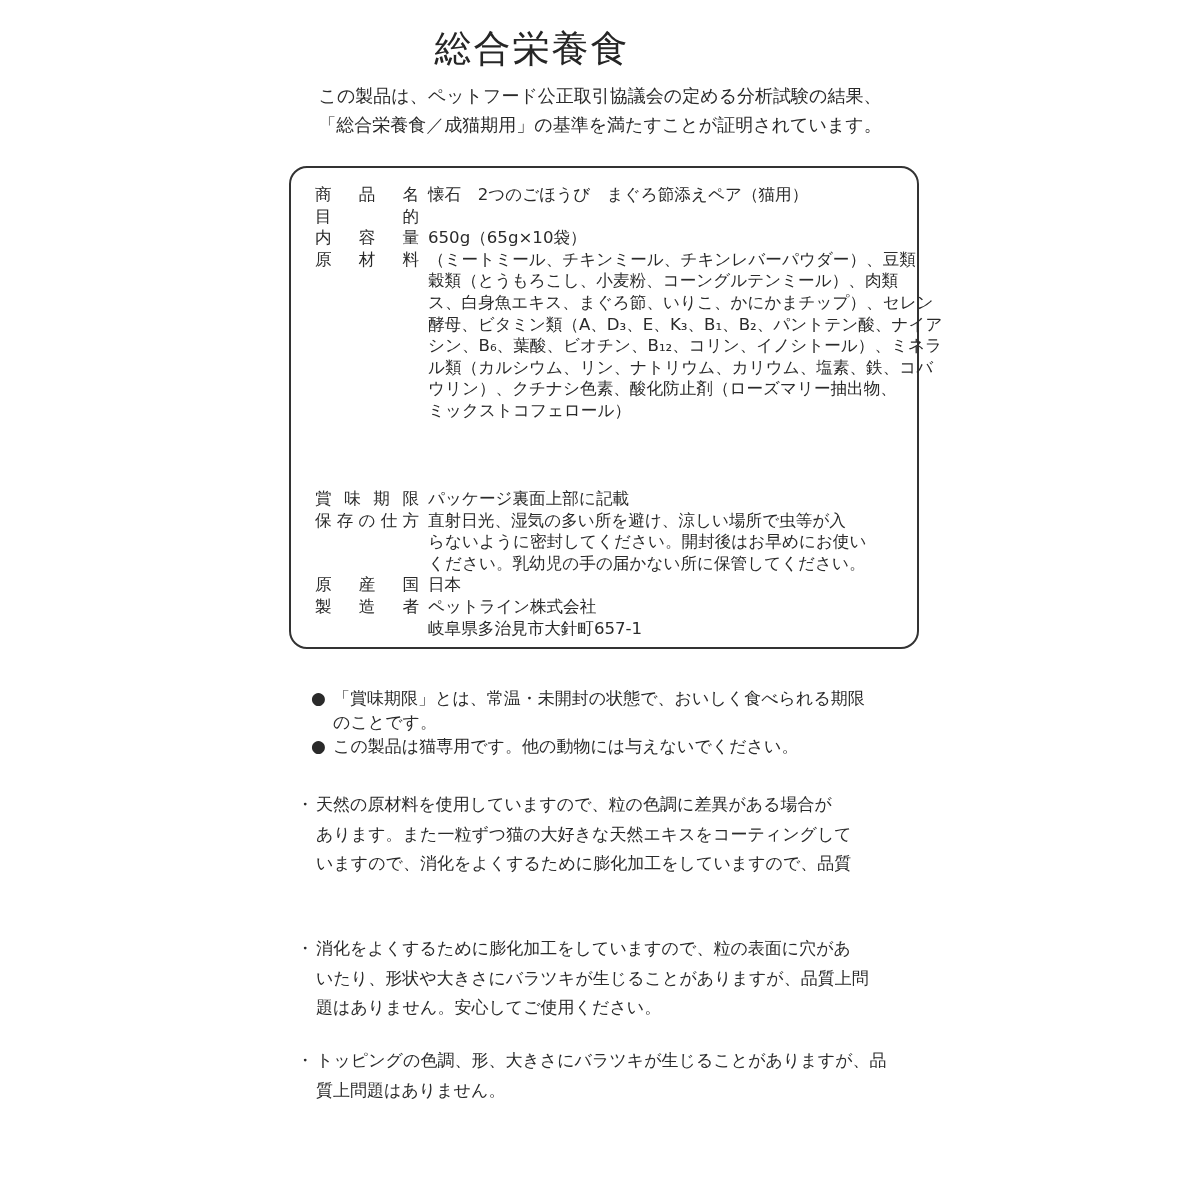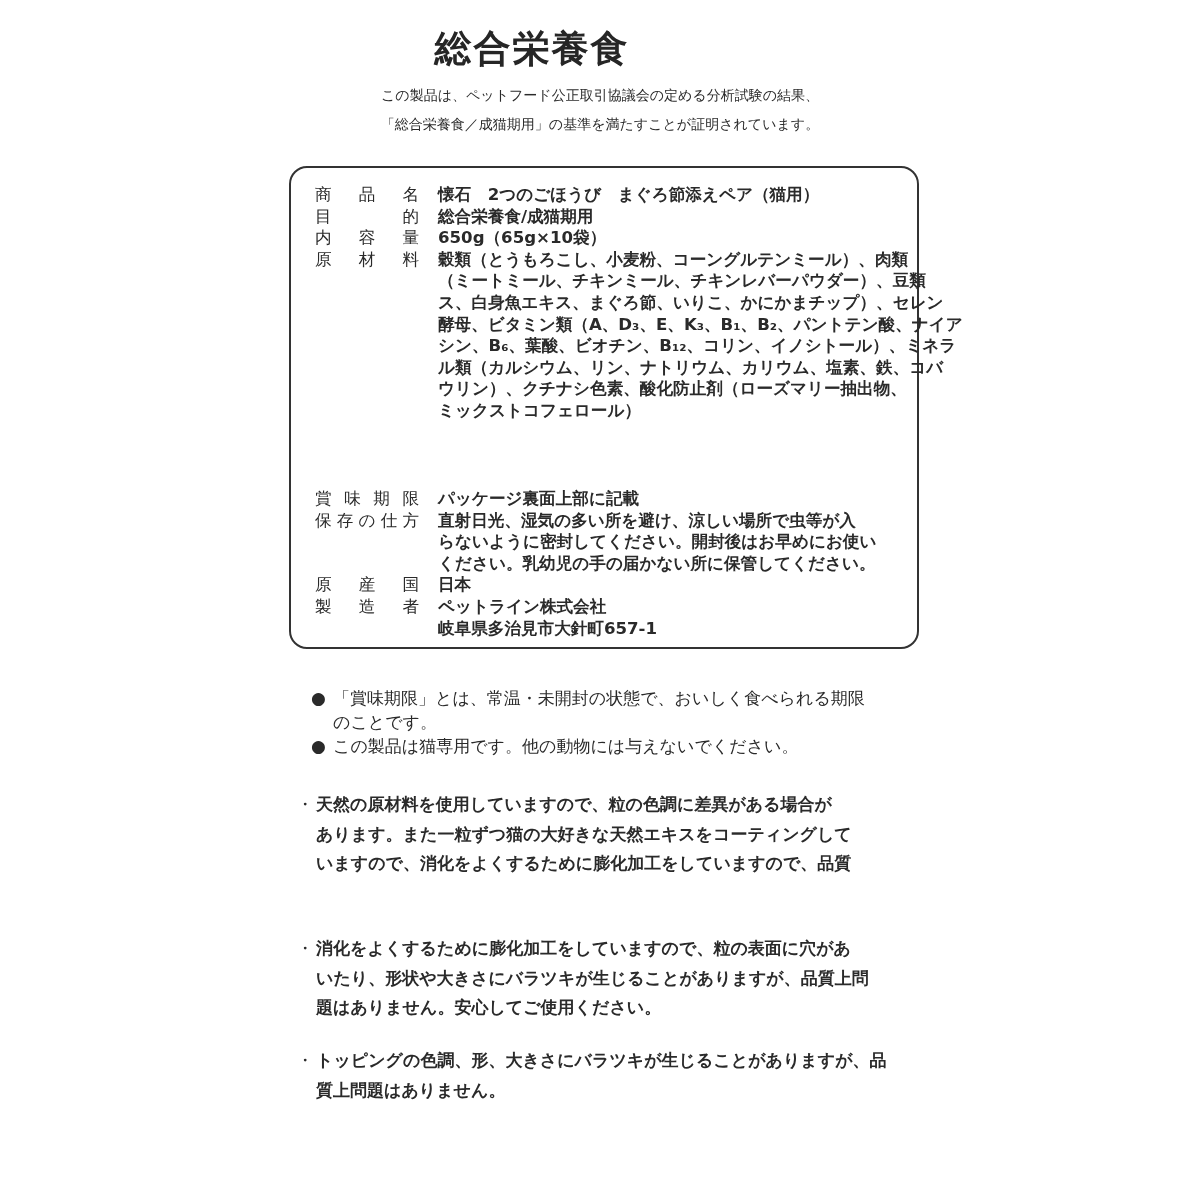--- a/index.html
+++ b/index.html
@@ -15,32 +15,32 @@
     font-family: "DejaVu Sans", "Liberation Sans", sans-serif;
     color: #2a2a2a;
   }
   .title {
     position: absolute;
     left: 0;
     top: 26px;
     width: 1064px;
     text-align: center;
     font-size: 37px;
-    font-weight: bold;
+    font-weight: normal;
     letter-spacing: 2px;
     color: #262626;
     line-height: 46px;
   }
   .intro {
     position: absolute;
     left: 0;
     top: 81px;
     width: 1200px;
     text-align: center;
-    font-size: 14px;
+    font-size: 18px;
     line-height: 29px;
     color: #2a2a2a;
   }
   .intro div { white-space: nowrap; }
 
   .info-box {
     position: absolute;
     left: 289px;
     top: 166px;
     width: 630px;
@@ -58,24 +58,23 @@
   }
   .info-label {
     width: 104px;
     flex: 0 0 104px;
     display: flex;
     justify-content: space-between;
     white-space: nowrap;
   }
   .info-label span { display: inline-block; }
   .info-value {
-    margin-left: 19px;
+    margin-left: 9px;
     width: 480px;
     white-space: nowrap;
-    font-weight: bold;
   }
   .info-value div { white-space: nowrap; }
 
   .notes {
     position: absolute;
     left: 311px;
     top: 686px;
     font-size: 17px;
     line-height: 24px;
   }
@@ -95,21 +94,21 @@
     left: 294px;
     font-size: 17px;
     line-height: 29.5px;
   }
   .caution-item { display: flex; }
   .caution-dot {
     width: 22px;
     flex: 0 0 22px;
     text-align: center;
   }
-  .caution-text div { white-space: nowrap; font-weight: bold; }
+  .caution-text div { white-space: nowrap; }
 </style>
 </head>
 <body>
 
 <div class="title">総合栄養食</div>
 <div class="intro">
   <div>この製品は、ペットフード公正取引協議会の定める分析試験の結果、</div>
   <div>「総合栄養食／成猫期用」の基準を満たすことが証明されています。</div>
 </div>
 
@@ -125,45 +124,42 @@
       <div>懐石　2つのごほうび　まぐろ節添えペア（猫用）</div>
     </div>
   </div>
 
   <div class="info-row" style="top:37.6px;">
     <div class="info-label">
       <span>目</span>
       <span></span>
       <span>的</span>
     </div>
-    <div class="info-value">
-      <div>総合栄養食/成猫期用</div>
-    </div>
   </div>
 
   <div class="info-row" style="top:59.2px;">
     <div class="info-label">
       <span>内</span>
       <span>容</span>
       <span>量</span>
     </div>
     <div class="info-value">
       <div>650g（65g×10袋）</div>
     </div>
   </div>
 
   <div class="info-row" style="top:80.8px;">
     <div class="info-label">
       <span>原</span>
       <span>材</span>
       <span>料</span>
     </div>
     <div class="info-value">
+      <div>（ミートミール、チキンミール、チキンレバーパウダー）、豆類</div>
       <div>穀類（とうもろこし、小麦粉、コーングルテンミール）、肉類</div>
-      <div>（ミートミール、チキンミール、チキンレバーパウダー）、豆類</div>
       <div>ス、白身魚エキス、まぐろ節、いりこ、かにかまチップ）、セレン</div>
       <div>酵母、ビタミン類（A、D₃、E、K₃、B₁、B₂、パントテン酸、ナイア</div>
       <div>シン、B₆、葉酸、ビオチン、B₁₂、コリン、イノシトール）、ミネラ</div>
       <div>ル類（カルシウム、リン、ナトリウム、カリウム、塩素、鉄、コバ</div>
       <div>ウリン）、クチナシ色素、酸化防止剤（ローズマリー抽出物、</div>
       <div>ミックストコフェロール）</div>
     </div>
   </div>
 
   <div class="info-row" style="top:320px;">

